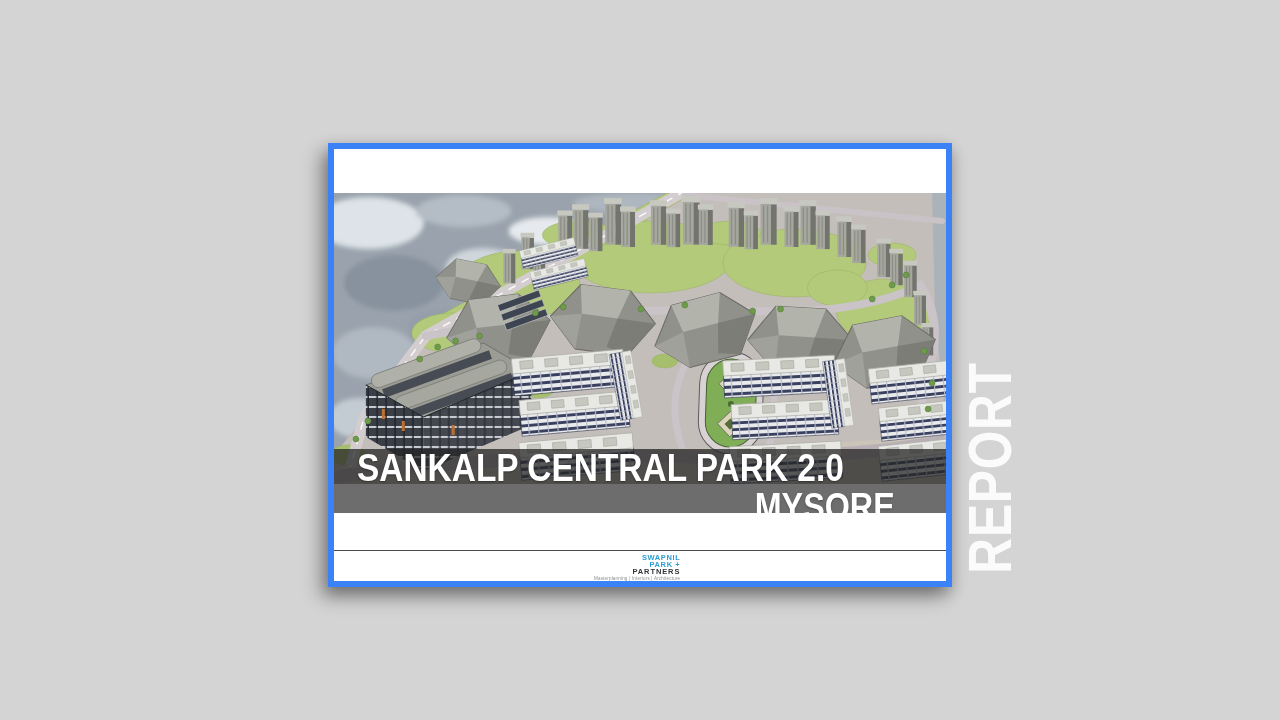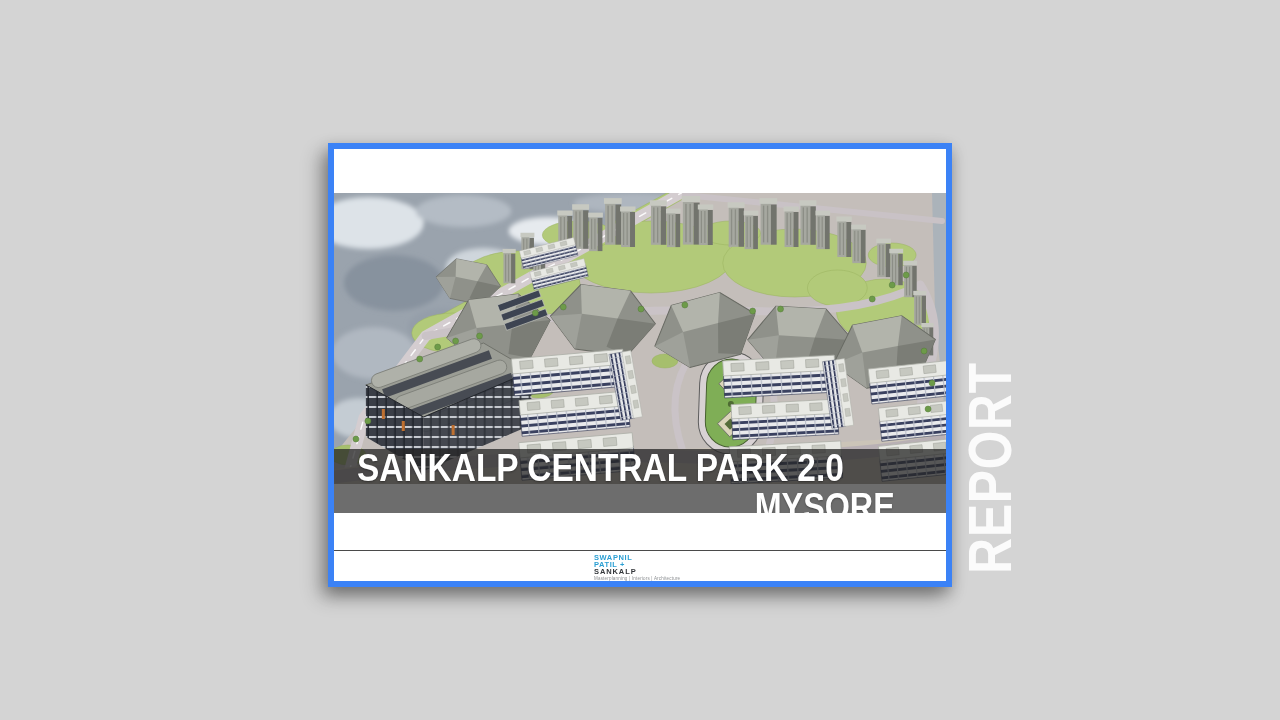--- a/index.html
+++ b/index.html
@@ -40,21 +40,21 @@
     white-space:nowrap; transform:scaleX(0.88); transform-origin:left bottom;
     text-shadow:0 1px 2px rgba(0,0,0,0.35);
   }
   .slide-location {
     position:absolute; right:51px; bottom:-13px;
     color:#ffffff; font-size:38px; font-weight:700; line-height:1;
     white-space:nowrap; transform:scaleX(0.85); transform-origin:right bottom;
     text-shadow:0 1px 2px rgba(0,0,0,0.35);
   }
 
-  .footer { position:relative; height:68px; background:#ffffff; }
+  .footer { position:relative; height:68px; background:#ffffff;text-align:right; }
   .footer-rule { position:absolute; top:37px; left:0; right:0; height:1px; background:#4a4a4a; }
   .logo { position:absolute; left:260px; top:41px; line-height:1; }
   .logo-l1, .logo-l2 { color:#2b9fd3; font-weight:700; font-size:7.5px; line-height:7px; letter-spacing:0.6px; }
   .logo-l3 { color:#33363a; font-weight:700; font-size:7.5px; line-height:7px; letter-spacing:0.9px; }
   .logo-tagline { color:#8a8d90; font-size:4.5px; line-height:6px; letter-spacing:0.2px; white-space:nowrap; margin-top:1px; }
 
   
   .report-label {
     position:absolute; left:930px; top:348px; width:120px; height:240px;
     display:flex; align-items:center; justify-content:center;
@@ -299,22 +299,22 @@
       <div class="title-band"></div>
       <div class="location-band"></div>
       <div class="slide-title">SANKALP CENTRAL PARK 2.0</div>
       <div class="slide-location">MYSORE</div>
     </div>
 
     <div class="footer">
       <div class="footer-rule"></div>
       <div class="logo">
         <div class="logo-l1">SWAPNIL</div>
-        <div class="logo-l2">PATIL +</div>
-        <div class="logo-l3">SANKALP</div>
+        <div class="logo-l2">PARK +</div>
+        <div class="logo-l3">PARTNERS</div>
         <div class="logo-tagline">Masterplanning | Interiors | Architecture</div>
       </div>
     </div>
 
   </div>
 
   <div class="report-label">
     <span>REPORT</span>
   </div>
 

